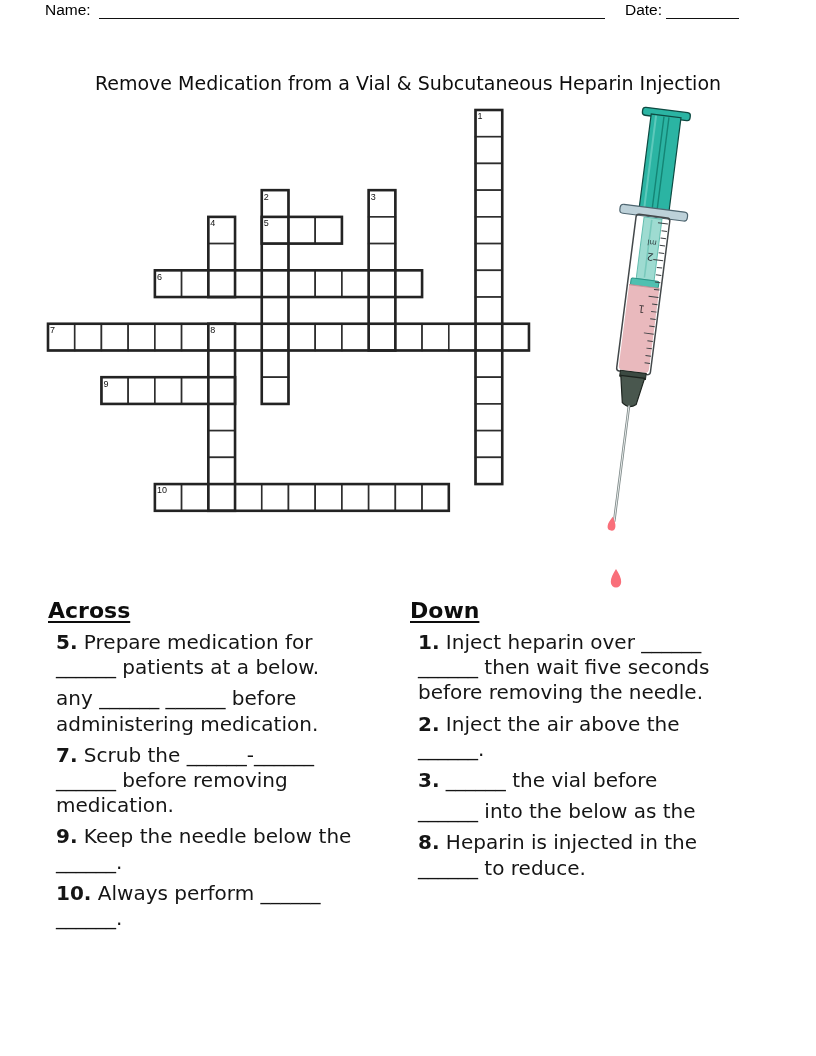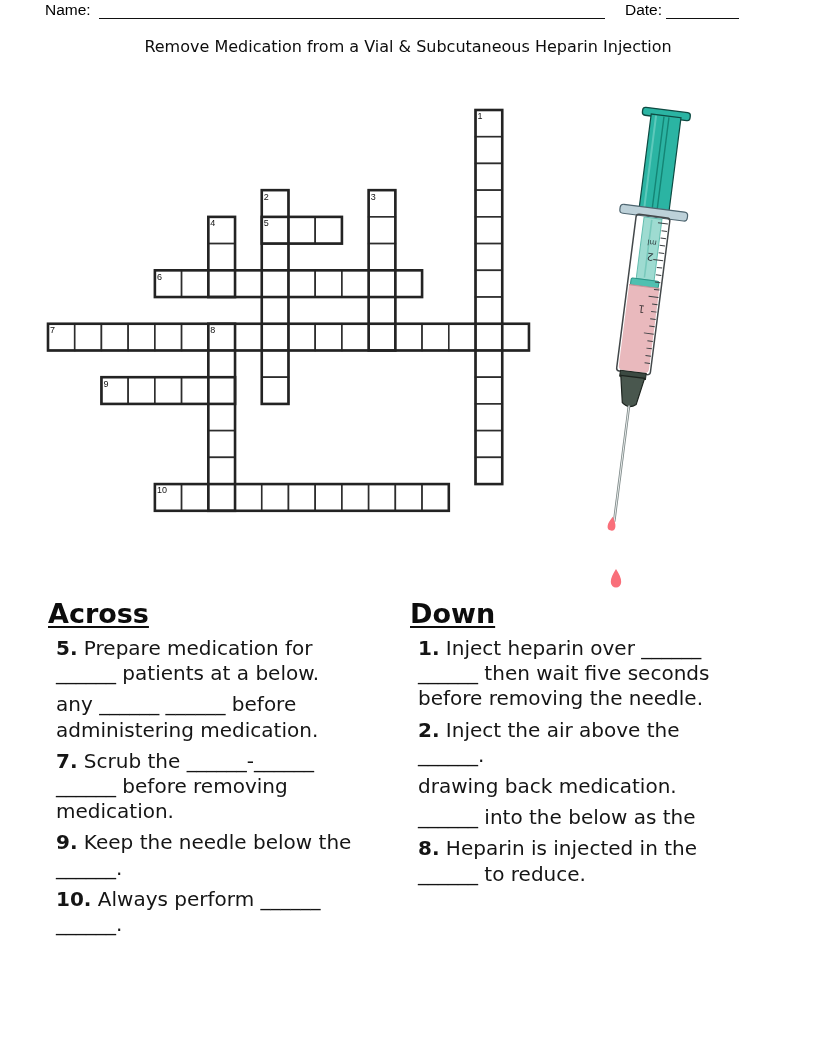--- a/index.html
+++ b/index.html
@@ -7,29 +7,29 @@
         font-family:"DejaVu Sans",sans-serif;color:#141414;}
   
   .hdr-label{position:absolute;top:1px;font-family:"Liberation Sans",sans-serif;
              font-size:15.5px;color:#000;}
   .hdr-line{position:absolute;top:0;height:18px;border-bottom:1.7px solid #111;}
   #name-label{left:45px;}
   #name-line{left:99px;width:506px;}
   #date-label{left:625px;}
   #date-line{left:666px;width:73px;}
   
-  .title{position:absolute;left:0;top:37px;width:816px;text-align:center;
-         font-size:16px;color:#0d0d0d;}
+  .title{position:absolute;left:0;top:72px;width:816px;text-align:center;
+         font-size:19px;color:#0d0d0d;}
   
   #crossword-svg{position:absolute;left:46px;top:108px;}
   
   .clues{position:absolute;top:598px;}
   #across-col{left:48px;width:354px;}
   #down-col{left:410px;width:370px;}
-  .clue-heading{font-size:27px;font-weight:bold;text-decoration:underline;
+  .clue-heading{font-size:22px;font-weight:bold;text-decoration:underline;
                 text-decoration-thickness:2px;text-underline-offset:3px;
                 color:#0d0d0d;margin-bottom:7px;}
   .clue{margin-bottom:6px;margin-left:8px;}
   .clue-line{font-size:20px;line-height:25.2px;white-space:nowrap;color:#151515;}
   .clue-num{font-weight:bold;}
   
   #syringe-svg{position:absolute;left:555px;top:95px;}
 </style>
 </head>
 <body>
@@ -234,21 +234,21 @@
         <div class="clue">
           <div class="clue-line"><span class="clue-num">1.</span> Inject heparin over ______</div>
           <div class="clue-line">______ then wait five seconds</div>
           <div class="clue-line">before removing the needle.</div>
         </div>
         <div class="clue">
           <div class="clue-line"><span class="clue-num">2.</span> Inject the air above the</div>
           <div class="clue-line">______.</div>
         </div>
         <div class="clue">
-          <div class="clue-line">drawing back medication.</div>
+          <div class="clue-line"><span class="clue-num">3.</span> ______ the vial before</div>
         </div>
         <div class="clue">
           <div class="clue-line">______ into the below as the</div>
         </div>
         <div class="clue">
           <div class="clue-line"><span class="clue-num">8.</span> Heparin is injected in the</div>
           <div class="clue-line">______ to reduce.</div>
         </div>
       </div>
   </div>

